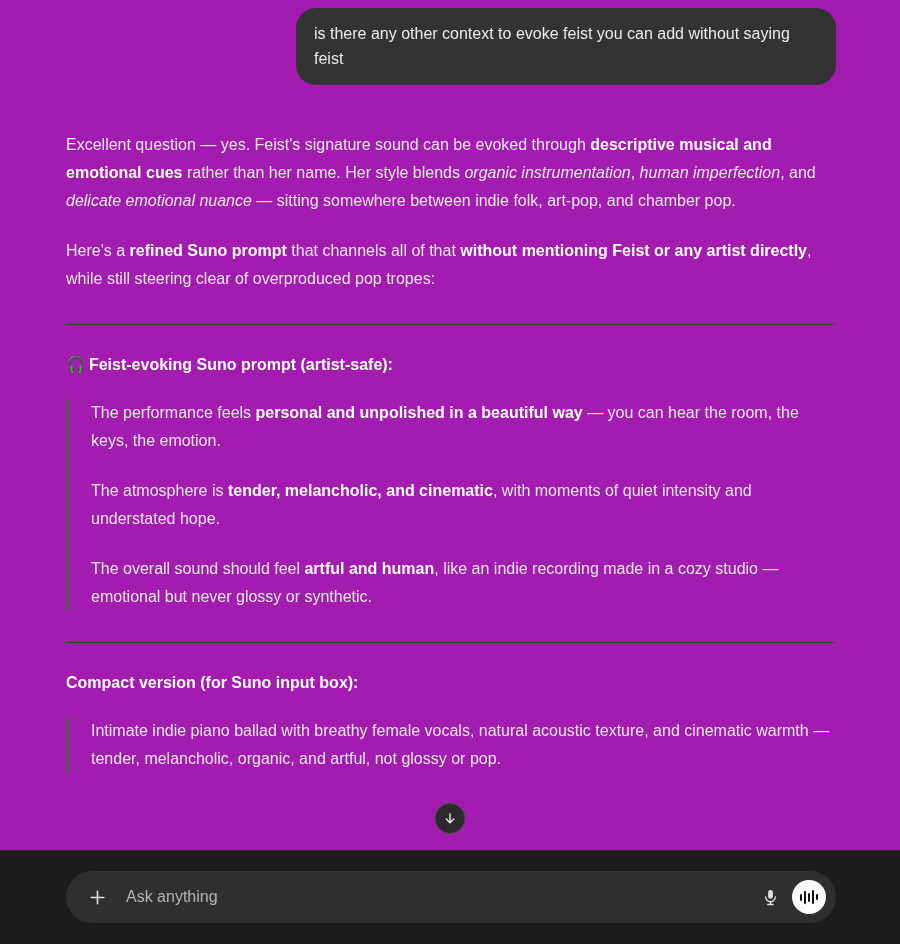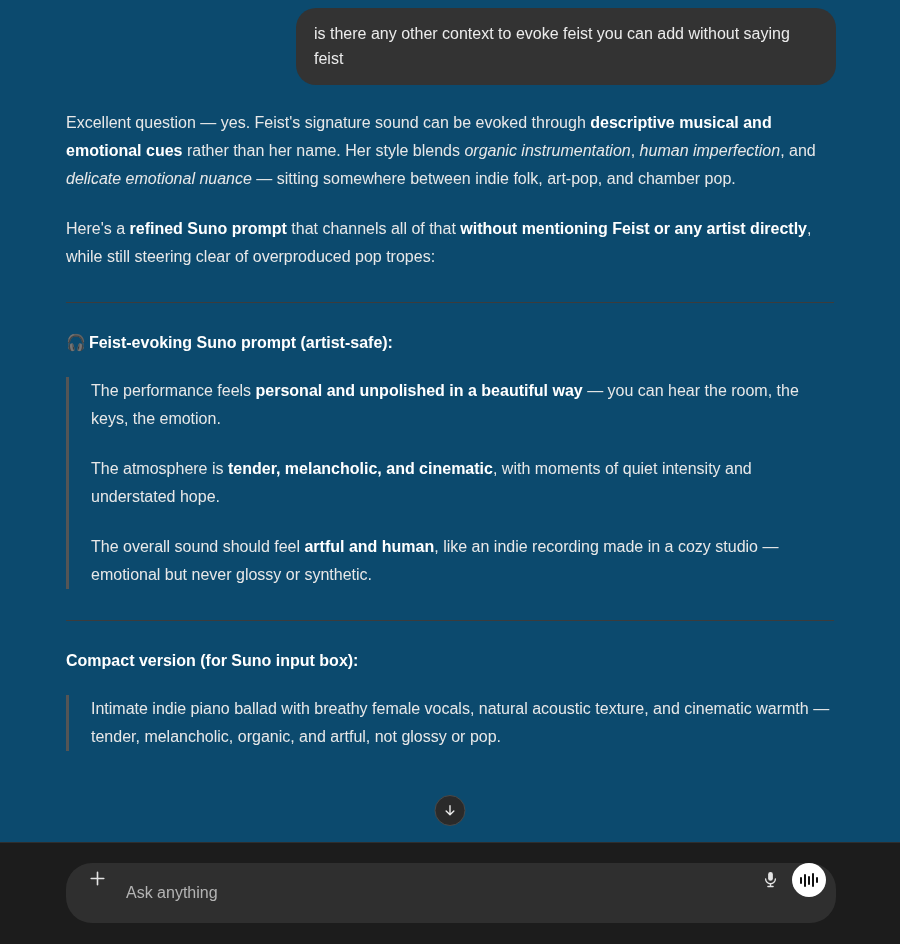--- a/index.html
+++ b/index.html
@@ -16,21 +16,21 @@
     color: #ececec;
     -webkit-font-smoothing: antialiased;
   }
 
   .app {
     position: relative;
     width: 900px;
     height: 944px;
     display: flex;
     flex-direction: column;
-    background: #0c4a6e;
+    background: #a21caf;
   }
 
   
   .conversation {
     position: relative;
     flex: 1 1 auto;
     overflow: hidden;
     padding: 0 0 0 0;
   }
 
@@ -53,21 +53,21 @@
     padding: 13px 18px 14px 18px;
     max-width: 540px;
     font-size: 16px;
     line-height: 25px;
     color: #ececec;
     text-align: left;
   }
 
   
   .assistant {
-    padding-top: 24px;
+    padding-top: 46px;
     font-size: 16px;
     line-height: 28px;
     color: #e8e8e8;
   }
 
   .assistant p {
     margin: 0 0 22px 0;
     max-width: 768px;
   }
 
@@ -137,24 +137,25 @@
 
   
   .composer-wrap {
     flex: 0 0 auto;
     border-top: 1px solid #2e2e2e;
     padding: 20px 64px 21px 66px;
     background: #1c1c1c;
   }
 
   .composer {
-    height: 60px;
+    height: 52px;
     border-radius: 26px;
     background: #2f2f2f;
     display: flex;
+    align-items: center;
     padding: 0 10px 0 16px;
   }
 
   .plus-btn {
     width: 30px;
     height: 30px;
     flex: 0 0 auto;
     display: flex;
     align-items: center;
     justify-content: center;

